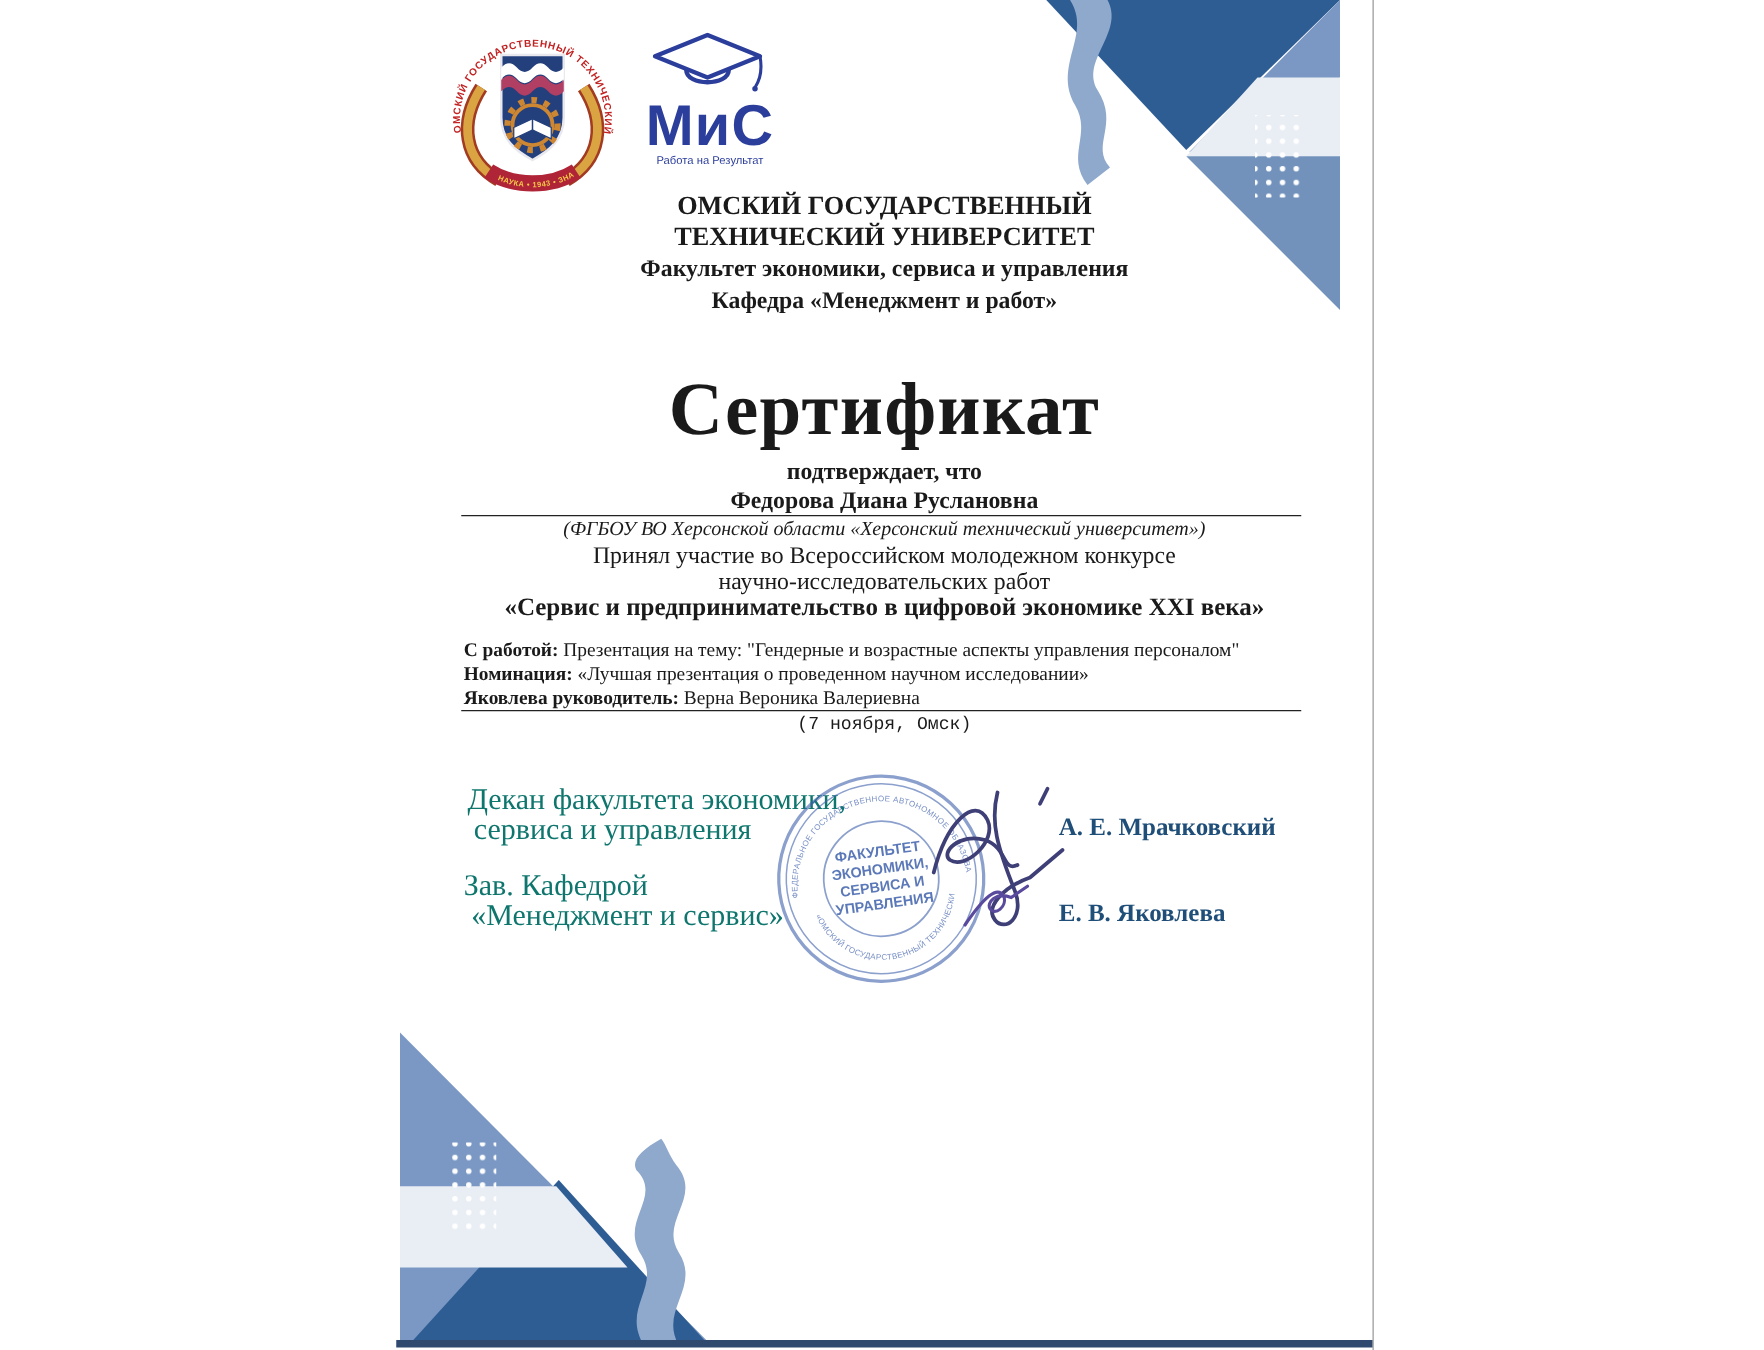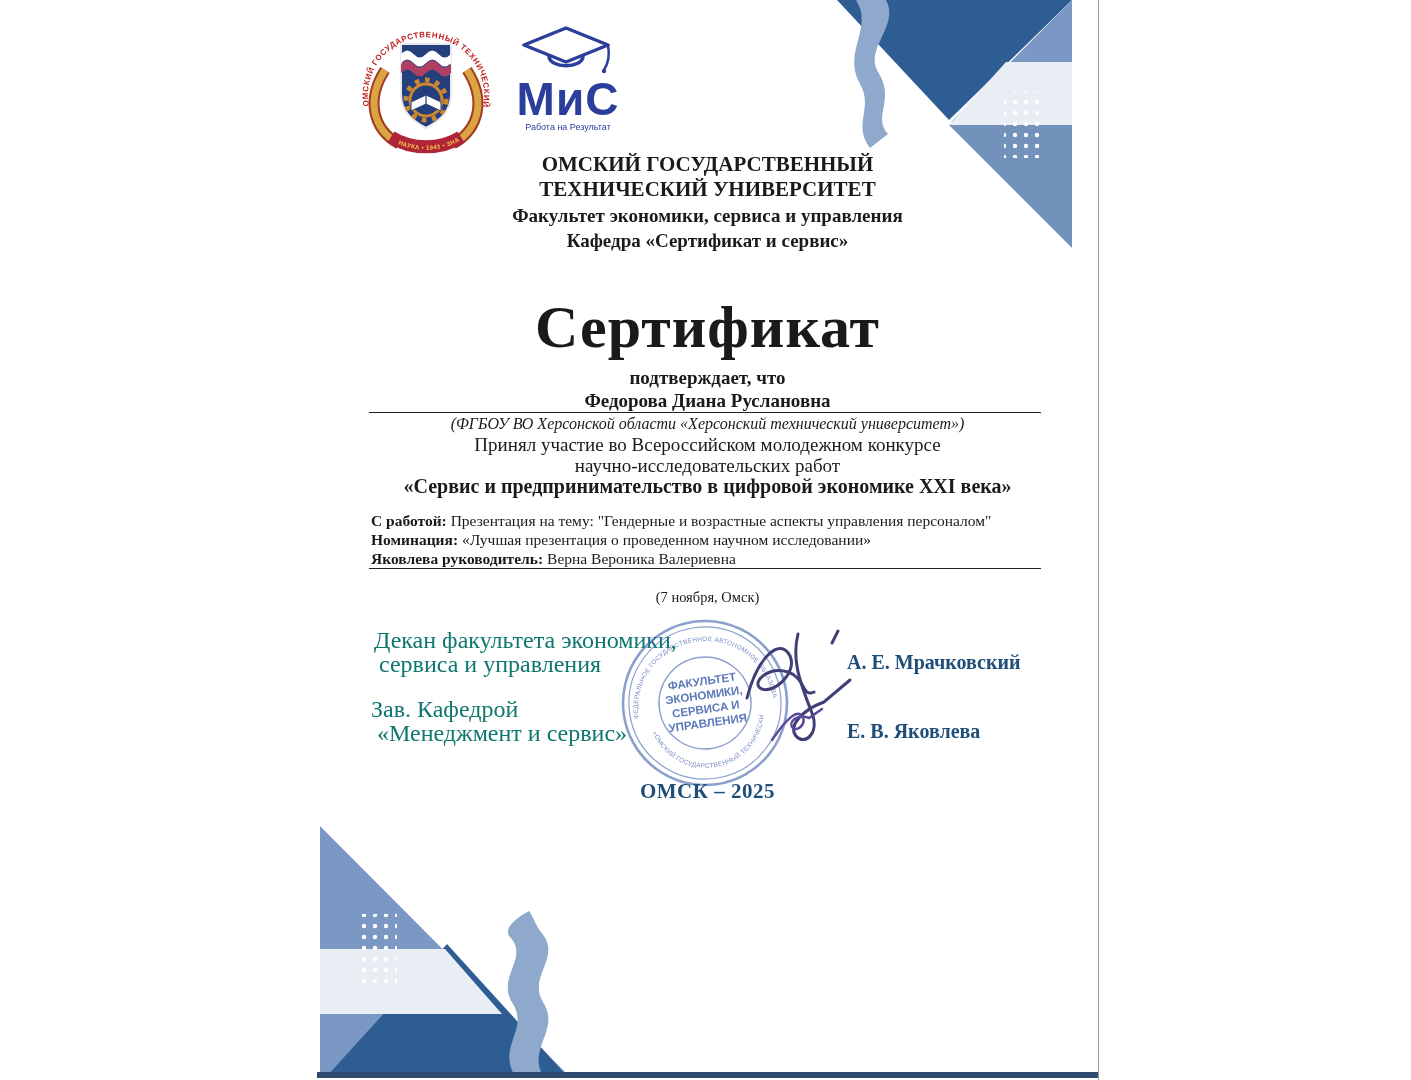--- a/index.html
+++ b/index.html
@@ -97,39 +97,39 @@
         <path d="M 86,19 C 88,30 86,38 82,44" fill="none" stroke="#2c3e9b" stroke-width="2.5"></path>
         <circle cx="82" cy="45" r="2.2" fill="#2c3e9b"></circle>
       </svg>
       <div class="mis-word">МиС</div>
       <div class="mis-tag">Работа на Результат</div>
     </div>
 
     <div class="abs ctr uni" style="top:152px;">ОМСКИЙ ГОСУДАРСТВЕННЫЙ</div>
     <div class="abs ctr uni" style="top:177px;">ТЕХНИЧЕСКИЙ УНИВЕРСИТЕТ</div>
     <div class="abs ctr fac" style="top:203px;">Факультет экономики, сервиса и управления</div>
-    <div class="abs ctr fac" style="top:228px;">Кафедра «Сертификат и сервис»</div>
+    <div class="abs ctr fac" style="top:228px;">Кафедра «Менеджмент и работ»</div>
 
     <div class="abs ctr cert-title" style="top:293px;">Сертификат</div>
     <div class="abs ctr sub19" style="top:367px;">подтверждает, что</div>
     <div class="abs ctr sub19" style="top:390px;">Федорова Диана Руслановна</div>
     <div class="hline" style="left:52px;top:412px;width:672px;"></div>
     <div class="abs ctr affil" style="top:415px;">(ФГБОУ ВО Херсонской области «Херсонский технический университет»)</div>
     <div class="abs ctr body19" style="top:434px;">Принял участие во Всероссийском молодежном конкурсе</div>
     <div class="abs ctr body19" style="top:455px;">научно-исследовательских работ</div>
     <div class="abs ctr contest" style="top:475px;">«Сервис и предпринимательство в цифровой экономике XXI века»</div>
 
     <div class="abs detail" style="left:54px;top:511px;width:672px;">
       <div><span class="b">С работой:</span><span> Презентация на тему: "Гендерные и возрастные аспекты управления персоналом"</span></div>
       <div><span class="b">Номинация:</span><span> «Лучшая презентация о проведенном научном исследовании»</span></div>
       <div><span class="b">Яковлева руководитель:</span><span> Верна Вероника Валериевна</span></div>
     </div>
     <div class="hline" style="left:52px;top:568px;width:672px;"></div>
 
-    <div class="abs ctr dateline" style="top:589px;">(7 ноября, Омск)</div>
+    <div class="abs ctr dateline" style="top:572px;font-family:Liberation Mono, monospace;">(7 ноября, Омск)</div>
 
     <div class="abs blue-title" style="left:57px;top:629px;">Декан факультета экономики,</div>
     <div class="abs blue-title" style="left:62px;top:653px;">сервиса и управления</div>
     <div class="abs blue-title" style="left:54px;top:698px;">Зав. Кафедрой</div>
     <div class="abs blue-title" style="left:60px;top:722px;">«Менеджмент и сервис»</div>
     <div class="abs sig-name" style="left:530px;top:651px;">А. Е. Мрачковский</div>
     <div class="abs sig-name" style="left:530px;top:720px;">Е. В. Яковлева</div>
 
     <svg class="abs" style="left:298px;top:613px;" width="180" height="180" viewBox="0 0 180 180">
       <defs>
@@ -159,16 +159,15 @@
       <g fill="none" stroke="#3f3f78" stroke-width="3" stroke-linecap="round">
         <path d="M 45,80 C 55,40 78,18 88,38 C 96,55 70,78 58,70 C 50,64 66,48 86,54 C 104,60 100,80 112,74"></path>
         <path d="M 96,16 C 90,40 96,60 110,95 C 118,116 102,128 94,118 C 86,108 100,92 122,84 L 148,62"></path>
         <path d="M 130,25 L 136,13"></path>
       </g>
       <g fill="none" stroke="#5a4a9e" stroke-width="2.5" stroke-linecap="round">
         <path d="M 70,122 C 85,100 96,90 101,99 C 104,107 94,115 90,109 C 87,104 95,95 107,100 L 120,91"></path>
       </g>
     </svg>
 
-    <div class="abs ctr omsk" style="top:779px;">ОМСК – 2025</div>
 
   </div>
 </div>
 
 </body></html>

